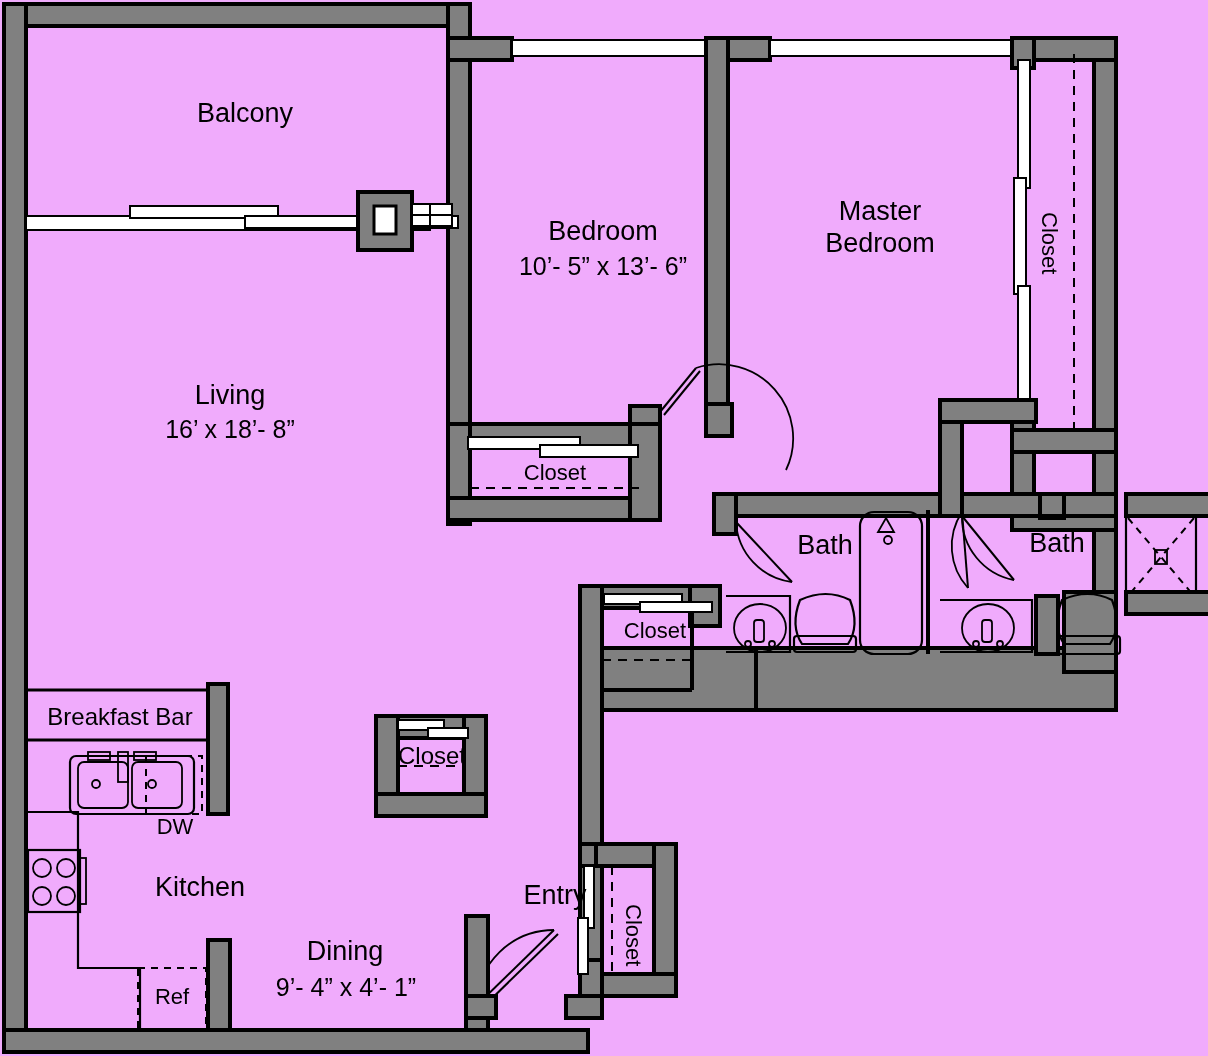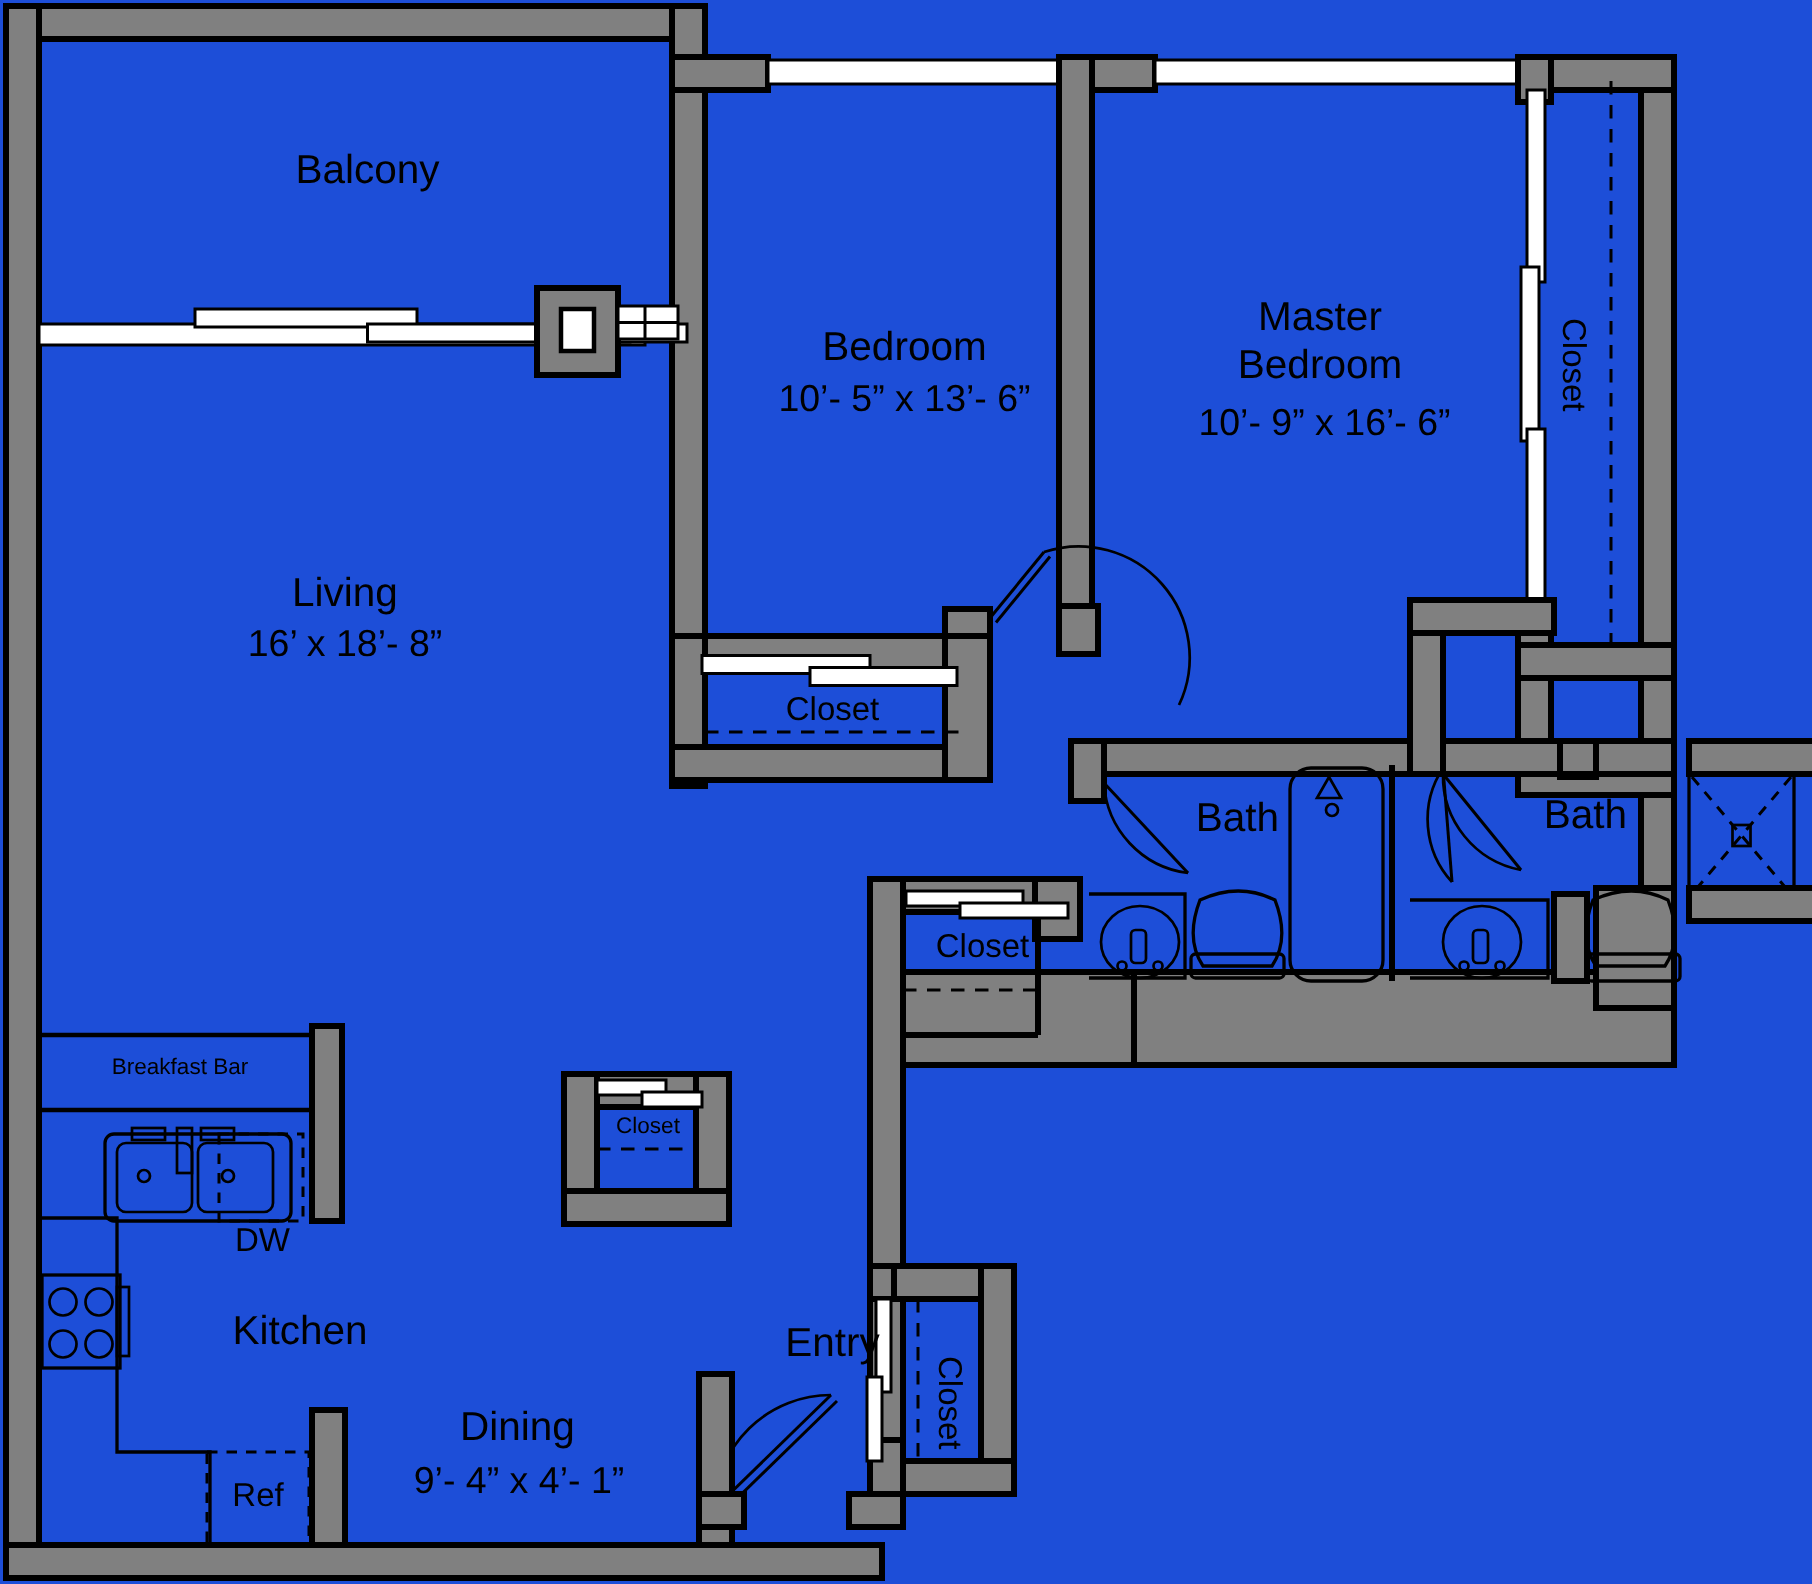--- a/index.html
+++ b/index.html
@@ -1,24 +1,24 @@
 <!DOCTYPE html>
 <html><head>
 <meta charset="utf-8">
 <title>Floor Plan</title>
 <style>
   html,body{margin:0;padding:0;background:#ffffff;}
   body{font-family:"Liberation Sans", sans-serif;}
-  #plan-root{position:relative;width:1208px;height:1056px;background:#1d4ed8;overflow:hidden;}
+  #plan-root{position:relative;width:1208px;height:1056px;background:#f0abfc;overflow:hidden;}
   #plan-svg{position:absolute;left:0;top:0;width:1208px;height:1056px;}
   .lbl{position:absolute;color:#000;font-family:"Liberation Sans", sans-serif;
        white-space:pre;text-align:center;line-height:1.18;}
   .room-name{font-size:27px;}
   .room-dim{font-size:25px;}
-  .small-lbl{font-size:15px;}
+  .small-lbl{font-size:24px;}
   .tiny-lbl{font-size:22px;}
   .vert{writing-mode:vertical-rl;text-orientation:mixed;}
 </style>
 </head>
 <body>
 
 <div id="plan-root">
 
   <svg id="plan-svg" viewBox="0 0 1208 1056" xmlns="http://www.w3.org/2000/svg">
     <defs>
@@ -220,21 +220,20 @@
   <div class="lbl room-name" style="left:150px; top:98px; width:190px;">Balcony</div>
 
   <div class="lbl room-name" style="left:135px; top:380px; width:190px;">Living</div>
   <div class="lbl room-dim" style="left:110px; top:415px; width:240px;">16’ x 18’- 8”</div>
 
   <div class="lbl room-name" style="left:505px; top:216px; width:196px;">Bedroom</div>
   <div class="lbl room-dim" style="left:462px; top:252px; width:282px;">10’- 5” x 13’- 6”</div>
 
   <div class="lbl room-name" style="left:790px; top:196px; width:180px;">Master</div>
   <div class="lbl room-name" style="left:790px; top:228px; width:180px;">Bedroom</div>
-  <div class="lbl room-dim" style="left:742px; top:268px; width:282px;">10’- 9” x 16’- 6”</div>
 
   <div class="lbl room-name" style="left:770px; top:530px; width:110px;">Bath</div>
   <div class="lbl room-name" style="left:1002px; top:528px; width:110px;">Bath</div>
 
   <div class="lbl room-name" style="left:110px; top:872px; width:180px;">Kitchen</div>
 
   <div class="lbl room-name" style="left:252px; top:936px; width:186px;">Dining</div>
   <div class="lbl room-dim" style="left:222px; top:973px; width:248px;text-align:center;">9’- 4” x 4’- 1”</div>
 
   <div class="lbl room-name" style="left:495px; top:880px; width:120px;">Entry</div>

